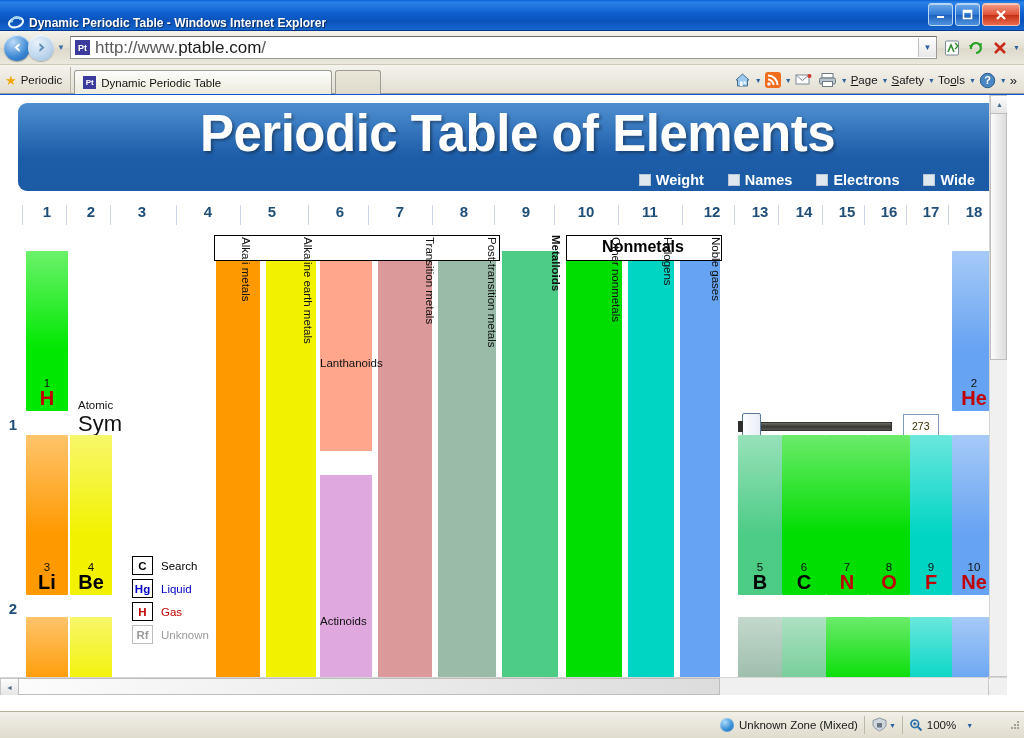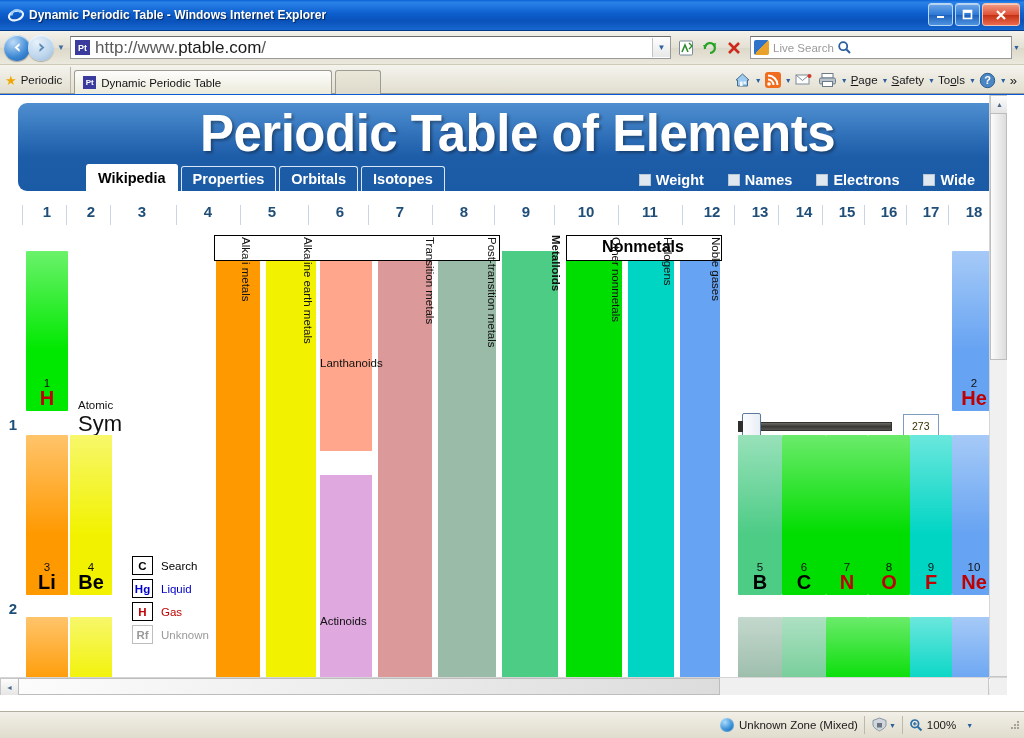--- a/index.html
+++ b/index.html
@@ -7,21 +7,21 @@
     width:1024px;height:738px;overflow:hidden;
     font-family:"Liberation Sans",sans-serif;
     background:#d4d0c8;
     -webkit-font-smoothing:none;
   }
   
   #window{width:1024px;height:738px;position:relative;background:#0a5ad4;}
   #titlebar{
     height:30px;
     background:linear-gradient(to bottom,#0b63d6 0%,#2a82e8 8%,#0d5fce 45%,#0a52ba 70%,#1567cf 100%);
-    display:flex;align-items:center;position:relative;
+    display:flex;align-items:flex-end;position:relative;
     border-bottom:1px solid #053a8a;
   }
   #titlebar .ico{
     width:17px;height:17px;margin-left:7px;margin-right:5px;border-radius:2px;
     display:flex;align-items:center;justify-content:center;flex:0 0 auto;
   }
   #titlebar .ico svg{display:block;}
   #title-text{
     color:#fff;font-size:12px;font-weight:bold;
     text-shadow:1px 1px 1px rgba(0,0,0,.55);
@@ -256,30 +256,20 @@
           <path d="M2 6 L6 6 L4 10 Z" fill="#25a425"></path>
           <path d="M14 9 L11 5 L15 4 Z" fill="#25a425"></path>
         </svg>
     </div>
     <div class="tbtn">
       <svg width="18" height="18" viewBox="0 0 18 18">
           <path d="M4 4 L14 14 M14 4 L4 14" stroke="#cc2b1b" stroke-width="2.6" fill="none"></path>
         </svg>
     </div>
 
-    <div id="searchbox">
-      <span class="sicon"></span>
-      <span id="searchph">Live Search</span>
-      <span id="searchgo">
-        <svg width="15" height="15" viewBox="0 0 15 15">
-            <circle cx="6.2" cy="6.2" r="4" fill="none" stroke="#2b5f9e" stroke-width="1.8"></circle>
-            <path d="M9.3 9.3 L13 13" stroke="#2b5f9e" stroke-width="2" fill="none"></path>
-          </svg>
-      </span>
-    </div>
     <span class="mini-caret">▼</span>
   </div>
 
   <div id="tabrow">
     <div id="favbar">
       <span class="star">★</span>
       <span class="lbl">Periodic</span>
     </div>
     <div class="ietab">
       <span class="fav">Pt</span>
@@ -335,26 +325,20 @@
       <span class="mini-caret">▼</span>
       <span class="cmditem" style="font-size:13px">»</span>
     </div>
   </div>
 
   <div id="viewport">
     <div id="pagearea">
 
       <div id="banner">
         <div id="banner-title">Periodic Table of Elements</div>
-        <div id="banner-tabs">
-          <div class="ptab active">Wikipedia</div>
-          <div class="ptab">Properties</div>
-          <div class="ptab">Orbitals</div>
-          <div class="ptab">Isotopes</div>
-        </div>
         <div id="banner-checks">
           <label class="pchk">
               <span class="box"></span>
               <span>Weight</span>
             </label>
           <label class="pchk">
               <span class="box"></span>
               <span>Names</span>
             </label>
           <label class="pchk">

